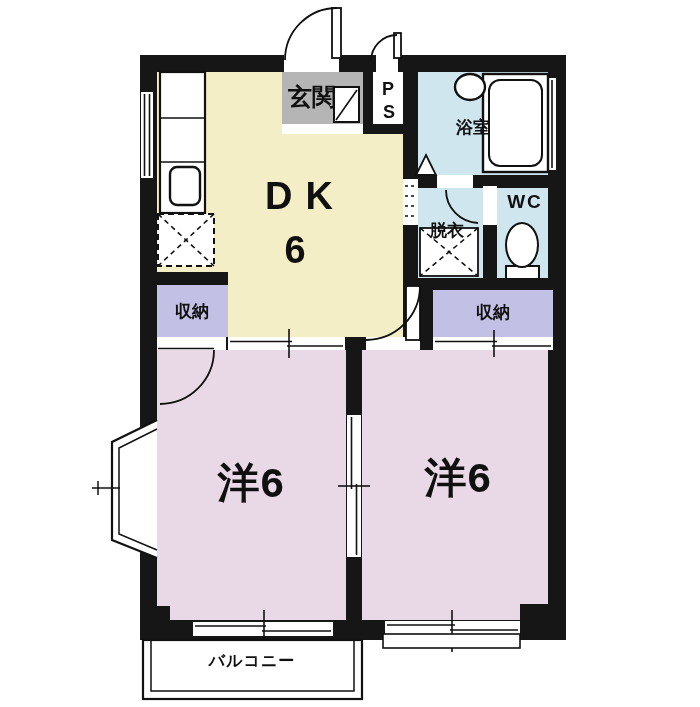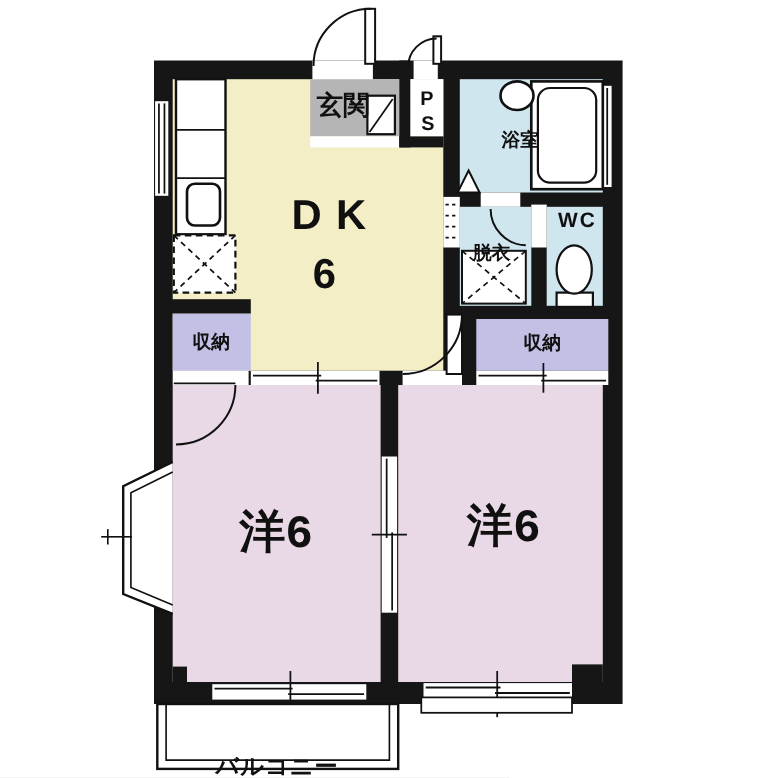--- a/index.html
+++ b/index.html
@@ -8,21 +8,21 @@
   .plan svg{position:absolute;left:0;top:0;}
   .lbl{position:absolute;transform:translate(-50%,-50%);color:#101010;font-weight:bold;
        white-space:nowrap;line-height:1;font-family:"Liberation Sans",sans-serif;}
   .lbl-dk{font-size:38px;letter-spacing:13px;padding-left:13px;}
   .lbl-dksize{font-size:38px;}
   .lbl-room{font-size:42px;font-family:Liberation Mono, monospace;}
   .lbl-small{font-size:17px;}
   .lbl-genkan{font-size:24px;}
   .lbl-wc{font-size:19px;letter-spacing:2px;}
   .lbl-ps{font-size:18px;}
-  .lbl-balcony{font-size:21px;letter-spacing:1px;margin-top:36px;}
+  .lbl-balcony{font-size:16px;letter-spacing:1px;}
 </style>
 </head>
 <body>
 
 <div class="plan">
   <svg width="700" height="707" viewBox="0 0 700 707">
 
     <g>
       <rect x="140" y="55" width="426" height="585" fill="#161616"></rect>
     </g>

